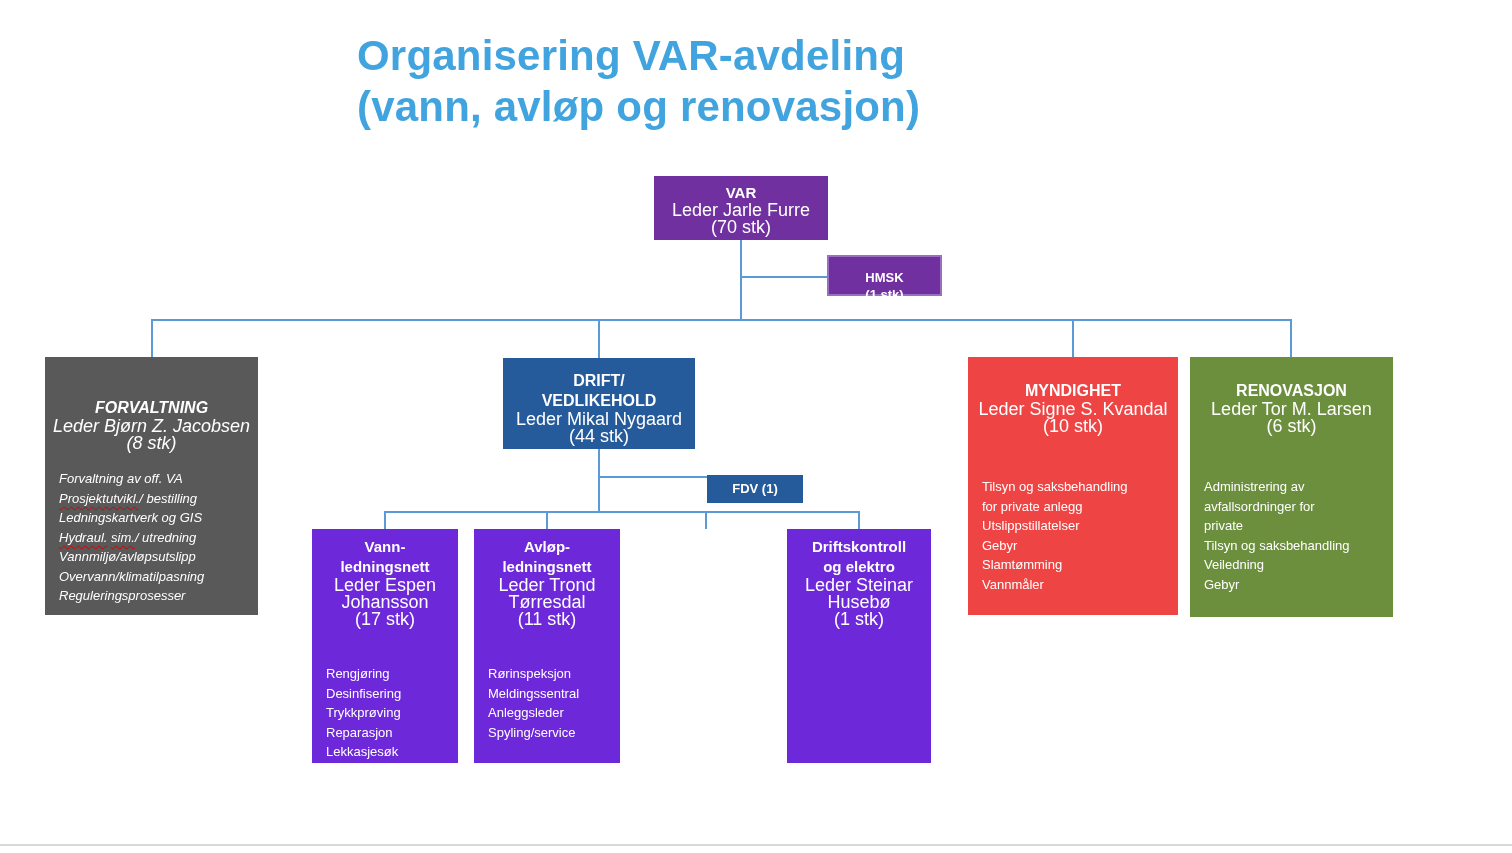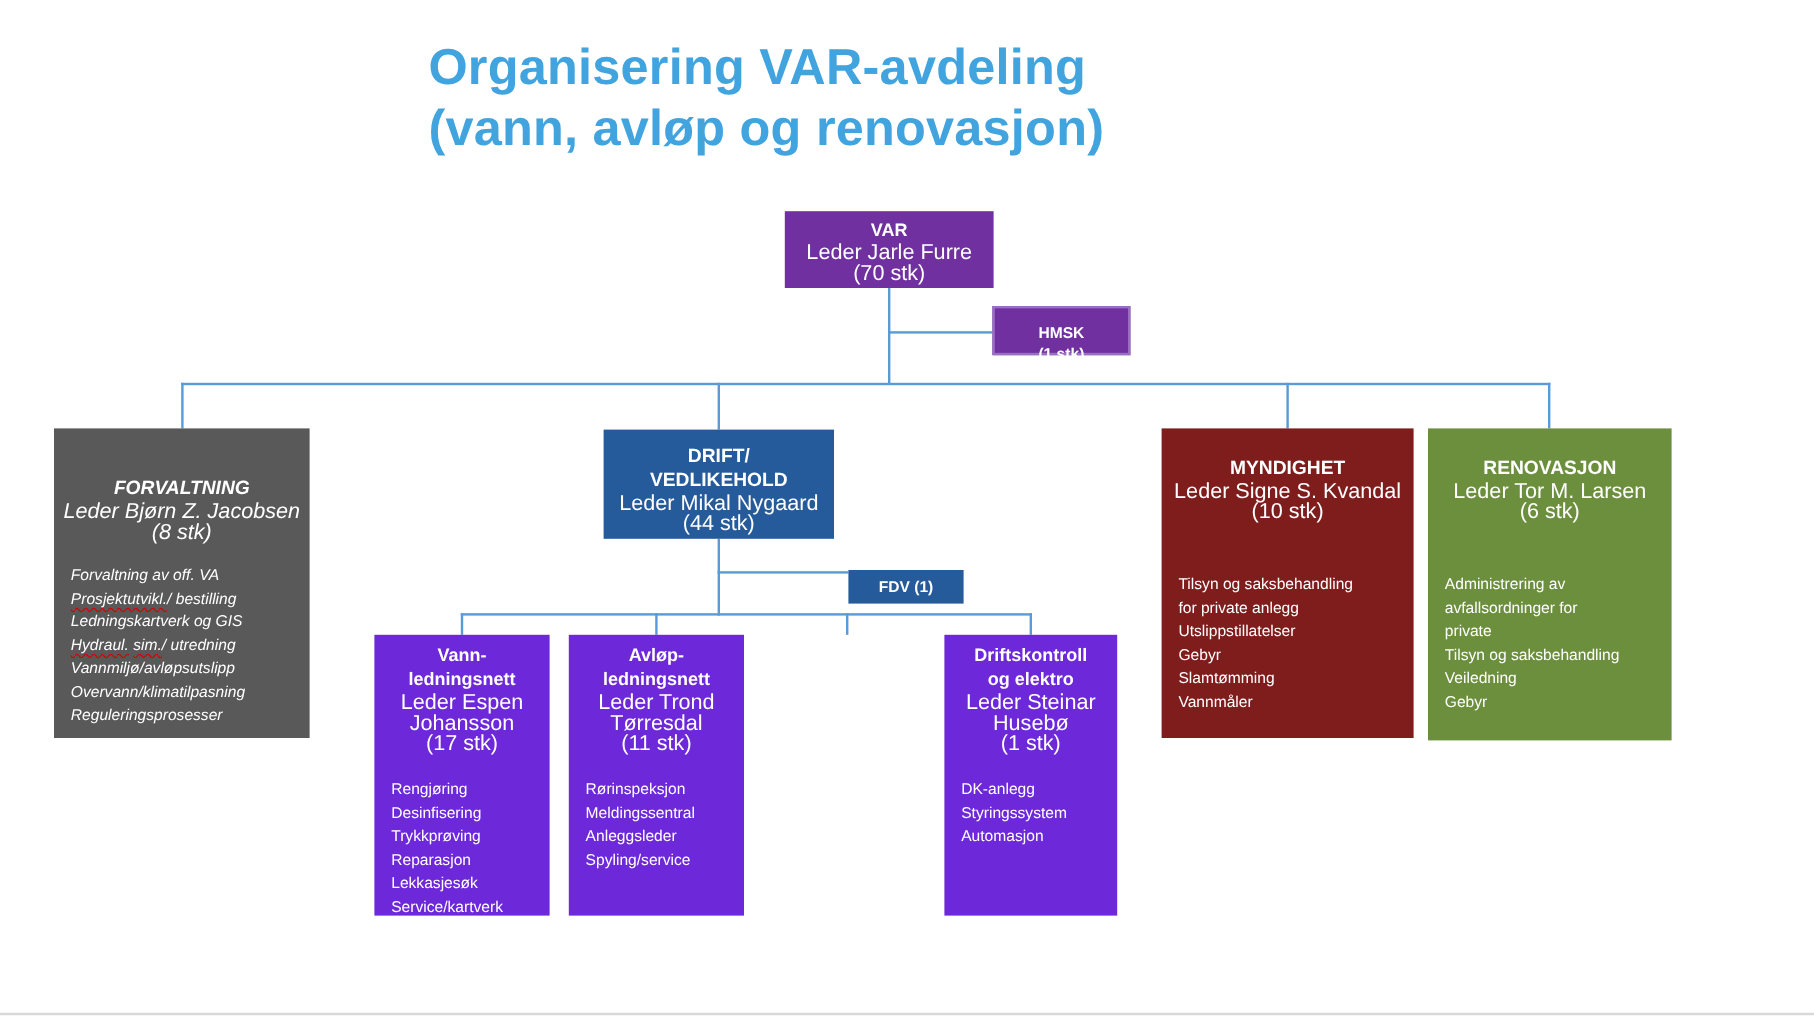--- a/index.html
+++ b/index.html
@@ -20,40 +20,40 @@
 
   
   #box-var { left:654px; top:176px; width:174px; height:64px; background:#7030a0; padding-top:7px; }
   #box-var .box-name { font-size:15px; line-height:19px; }
 
   #box-hmsk { left:827px; top:255px; width:115px; height:41px; background:#7030a0; border:2px solid #9a6fc2; padding-top:12px; }
   #box-hmsk .box-name, #box-hmsk .box-count { font-size:13px; line-height:17px; font-weight:bold; }
 
   
   #box-forvaltning { left:45px; top:357px; width:213px; height:258px; background:#595959; padding-top:41px;font-style:italic; }
-  #box-myndighet   { left:968px; top:357px; width:210px; height:258px; background:#7f1d1d; padding-top:24px; }
+  #box-myndighet   { left:968px; top:357px; width:210px; height:258px; background:#ef4444; padding-top:24px; }
   #box-renovasjon  { left:1190px; top:357px; width:203px; height:260px; background:#6c8f3e; padding-top:24px; }
   #box-forvaltning .box-name, #box-myndighet .box-name, #box-renovasjon .box-name,
   #box-drift .box-name { font-size:16px; line-height:20px; }
   #box-forvaltning .tasks { margin-top:17px; }
   #box-myndighet .tasks   { margin-top:42px; }
   #box-renovasjon .tasks  { margin-top:42px; }
 
   #box-drift { left:503px; top:358px; width:192px; height:91px; background:#265b9b; padding-top:13px; }
   #box-fdv   { left:707px; top:475px; width:96px; height:28px; background:#265b9b; }
   #box-fdv .box-name { font-size:13px; line-height:28px; }
 
   
   .sub { background:#6d28d9; top:529px; height:234px; padding-top:8px; }
   #box-vann    { left:312px; width:146px; }
   #box-avlop   { left:474px; width:146px; }
   #box-stasjon { left:634px; width:144px; }
   #box-dk      { left:787px; width:144px; }
   .sub .box-name { font-size:15px; line-height:20px; }
-  .sub .tasks { margin-top:20px; }
+  .sub .tasks { margin-top:36px; }
 
   
   .cl { position:absolute; background:#5b9bd5; }
   .bottom-divider { position:absolute; left:0; top:844px; width:1512px; height:2px; background:#d8d8d8; }
 </style>
 </head>
 <body>
 
 <div class="canvas">
 
@@ -170,21 +170,16 @@
       </div>
   </div>
 
 
   <div class="box sub" id="box-dk">
     <div class="box-name">Driftskontroll
 og elektro</div>
     <div class="box-leader">Leder Steinar
 Husebø</div>
     <div class="box-count">(1 stk)</div>
-    <div class="tasks">
-        <div class="task-line">DK-anlegg</div>
-        <div class="task-line">Styringssystem</div>
-        <div class="task-line">Automasjon</div>
-      </div>
   </div>
 
   <div class="bottom-divider"></div>
 </div>
 
 </body></html>

